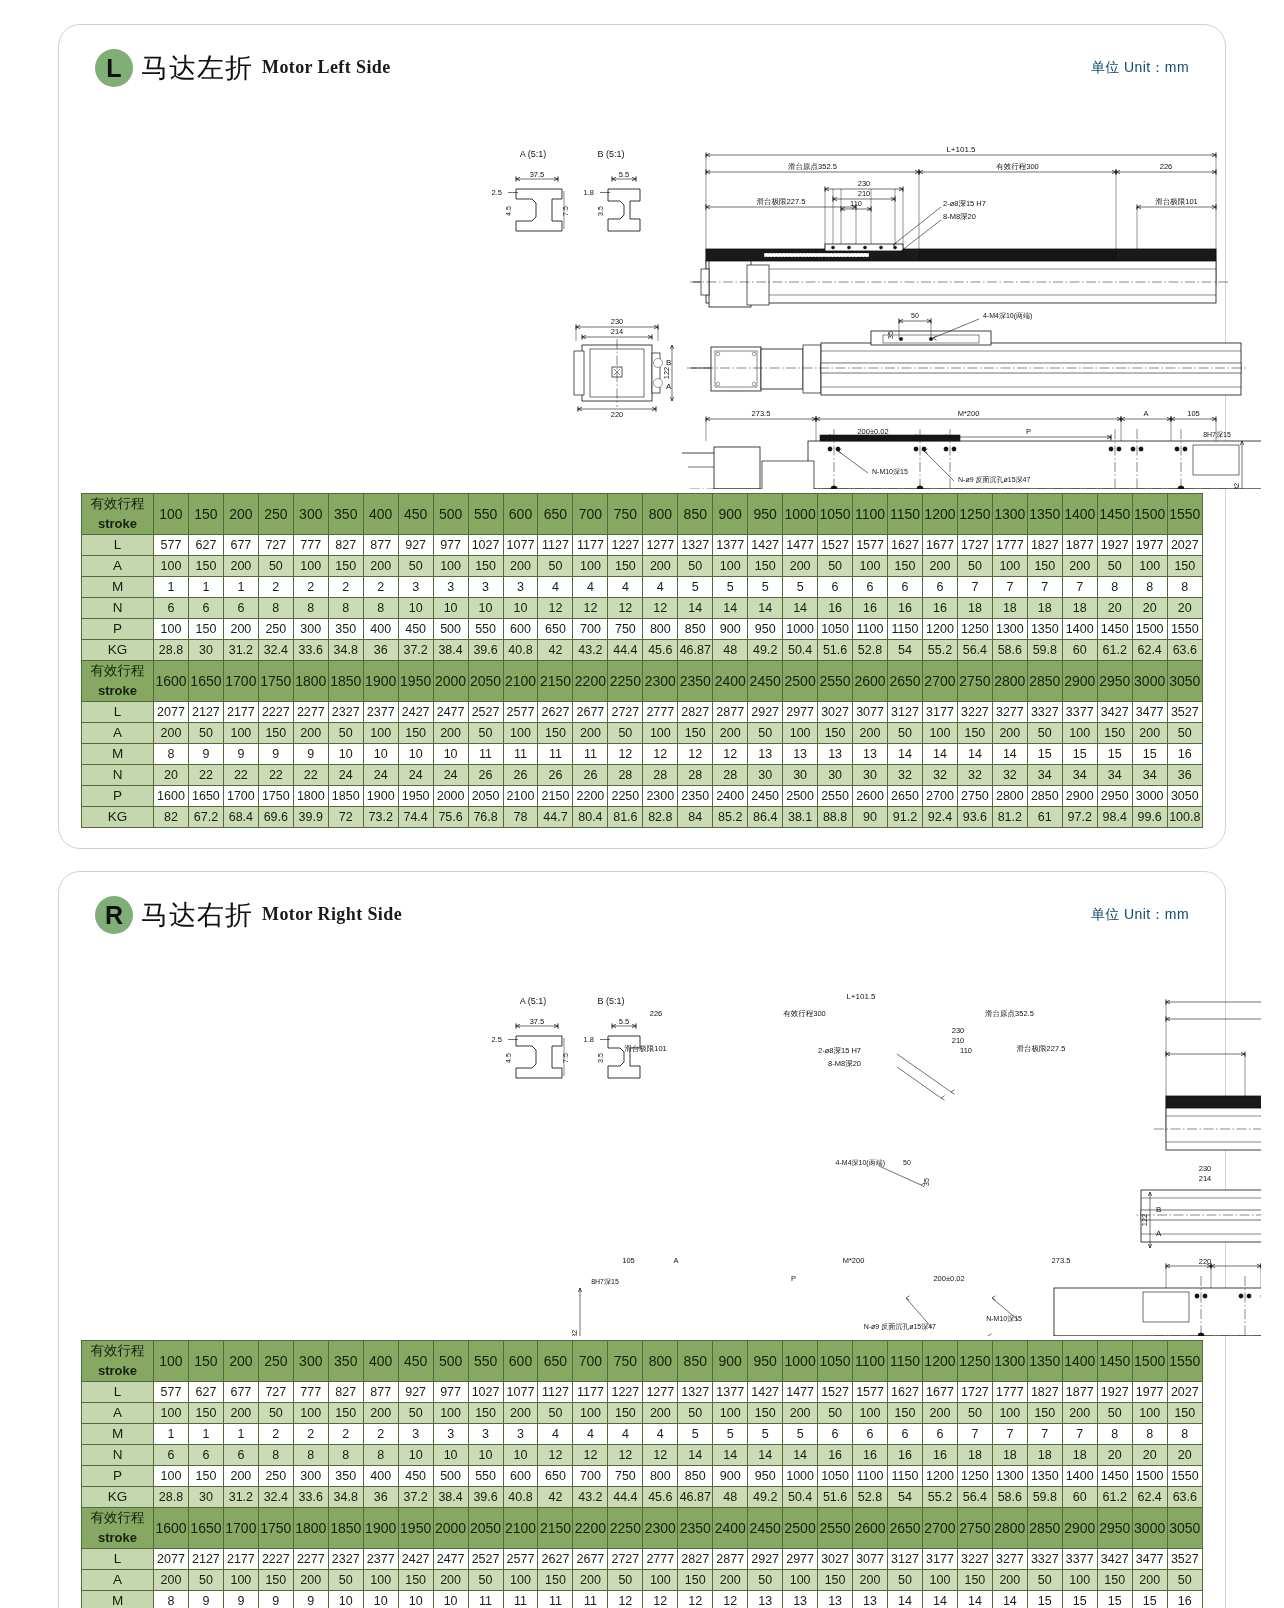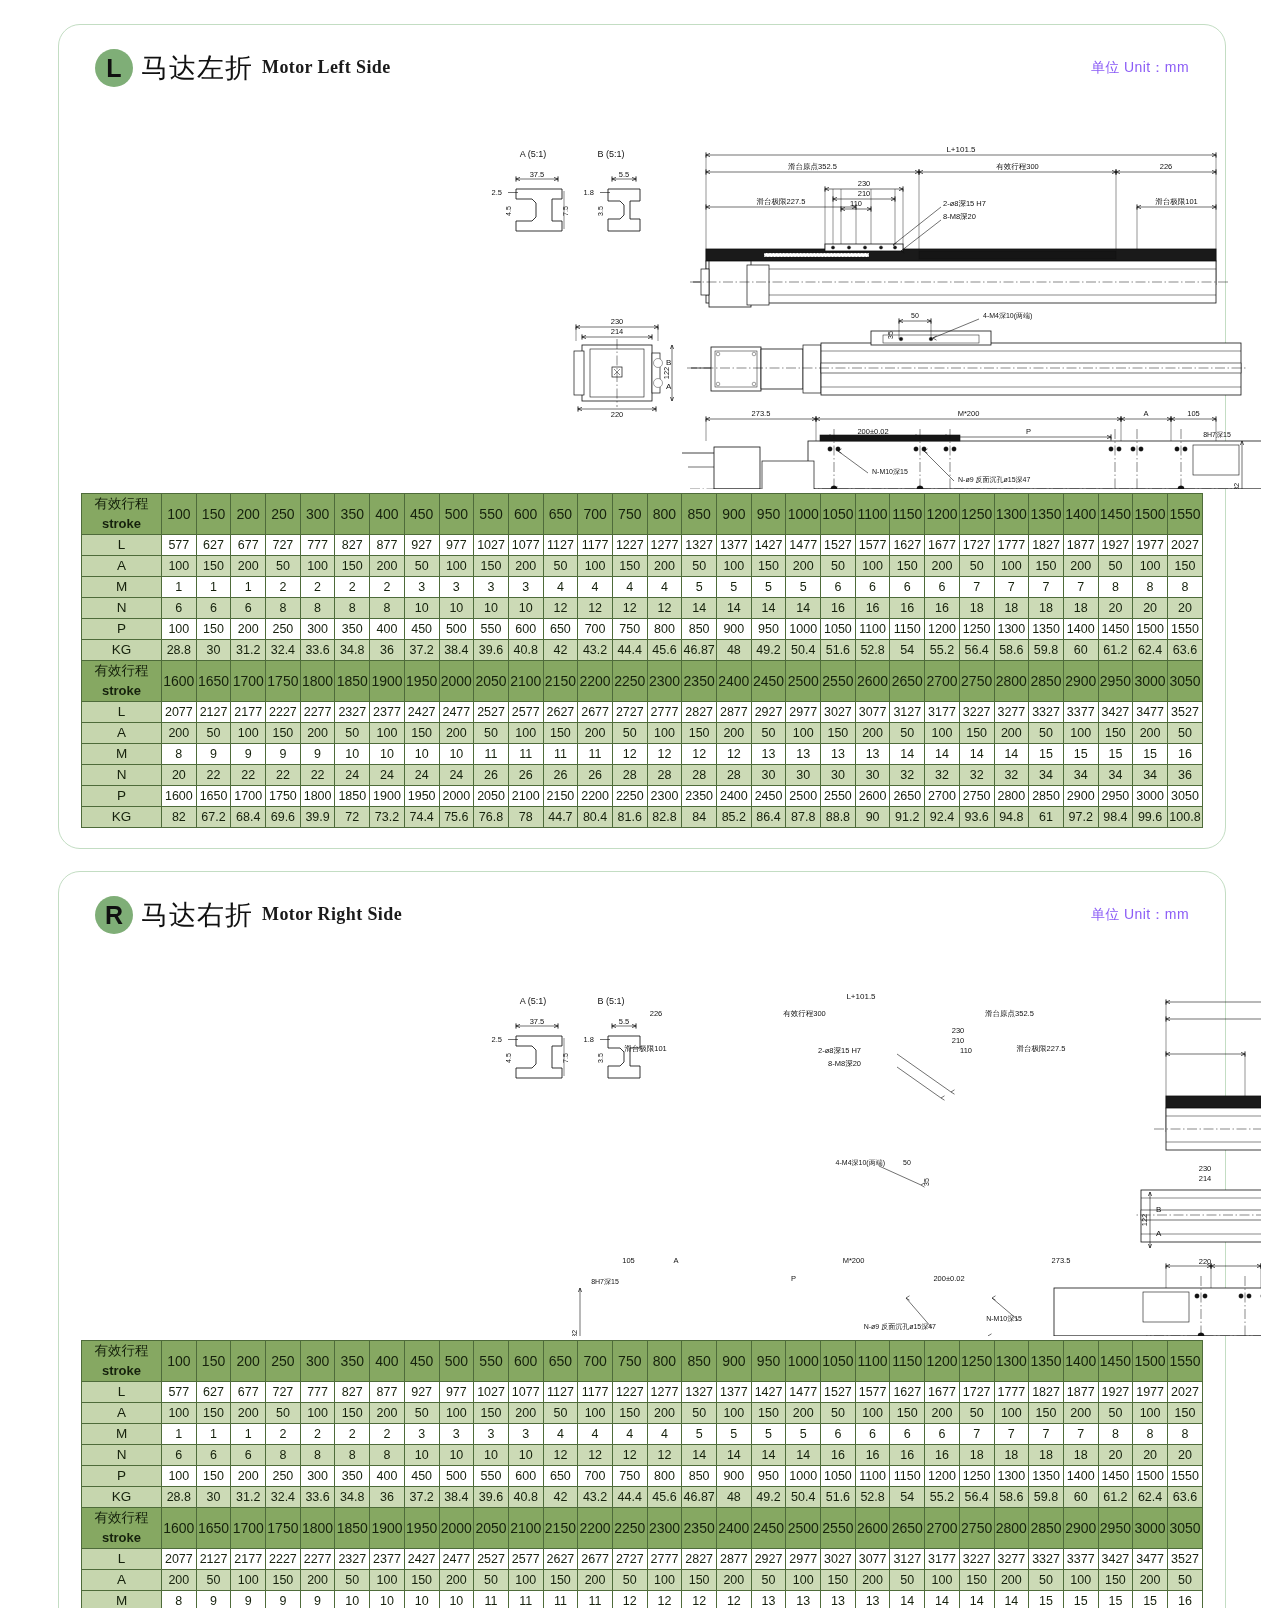--- a/index.html
+++ b/index.html
@@ -25,41 +25,41 @@
   .sec-head { display: flex; align-items: center; position: relative; height: 54px; padding-left: 14px; }
   .badge {
     width: 38px; height: 38px; border-radius: 50%;
     background: #7fae77; color: #101010;
     display: flex; align-items: center; justify-content: center;
     font-size: 25px; font-weight: 700; line-height: 1;
     font-family: "Liberation Sans", sans-serif;
   }
   .cn-title { font-size: 27px; font-weight: 500; color: #111; margin-left: 8px; letter-spacing: 1px; }
   .en-title { font-size: 18px; font-weight: 700; color: #1a1a1a; margin-left: 9px; letter-spacing: .4px; padding-bottom: 2px; font-family: Liberation Serif, serif; }
-  .unit { position: absolute; right: 14px; top: 18px; font-size: 14px; color: #8b5cf6; letter-spacing: .4px; }
+  .unit { position: absolute; right: 14px; top: 18px; font-size: 14px; color: #0c4a6e; letter-spacing: .4px; }
 
   
   .drawing { position: relative; height: 400px; margin: -6px 0 4px 0; }
   .drawing svg { position: absolute; left: 0; top: 0; }
 
   
   table.spec { border-collapse: collapse; width: 100%; table-layout: fixed; font-size: 12.5px; }
   table.spec td {
     border: 1px solid #4e6b3a;
     text-align: center;
     color: #15210c;
     padding: 0;
     height: 20px;
     line-height: 20px;
     overflow: hidden;
     white-space: nowrap;
   }
   td.hdr { background: #86a862; font-size: 14px; font-weight: 400; color: #13200a; }
   td.hdr-lbl {
-    background: #86a862; width: 80px; font-size: 13px; line-height: 1.05;
+    background: #86a862; width: 72px; font-size: 13px; line-height: 1.05;
     padding: 2px 0;
   }
   td.hdr-lbl .cn { display: block; font-size: 13.5px; }
   td.hdr-lbl .en { display: block; font-size: 13px; font-weight: bold; }
   td.rowlbl { background: #c6d6ae; font-size: 13.5px; }
   td.white { background: #ffffff; }
   td.tint { background: #ccdab6; }
 </style>
 </head>
 <body>
@@ -911,27 +911,27 @@
               <td class="tint">75.6</td>
               <td class="tint">76.8</td>
               <td class="tint">78</td>
               <td class="tint">44.7</td>
               <td class="tint">80.4</td>
               <td class="tint">81.6</td>
               <td class="tint">82.8</td>
               <td class="tint">84</td>
               <td class="tint">85.2</td>
               <td class="tint">86.4</td>
-              <td class="tint">87.8</td>
+              <td class="tint">38.1</td>
               <td class="tint">88.8</td>
               <td class="tint">90</td>
               <td class="tint">91.2</td>
               <td class="tint">92.4</td>
               <td class="tint">93.6</td>
-              <td class="tint">94.8</td>
+              <td class="tint">81.2</td>
               <td class="tint">61</td>
               <td class="tint">97.2</td>
               <td class="tint">98.4</td>
               <td class="tint">99.6</td>
               <td class="tint">100.8</td>
             </tr>
           </tbody>
         </table>
       </div>
       <div class="card">

